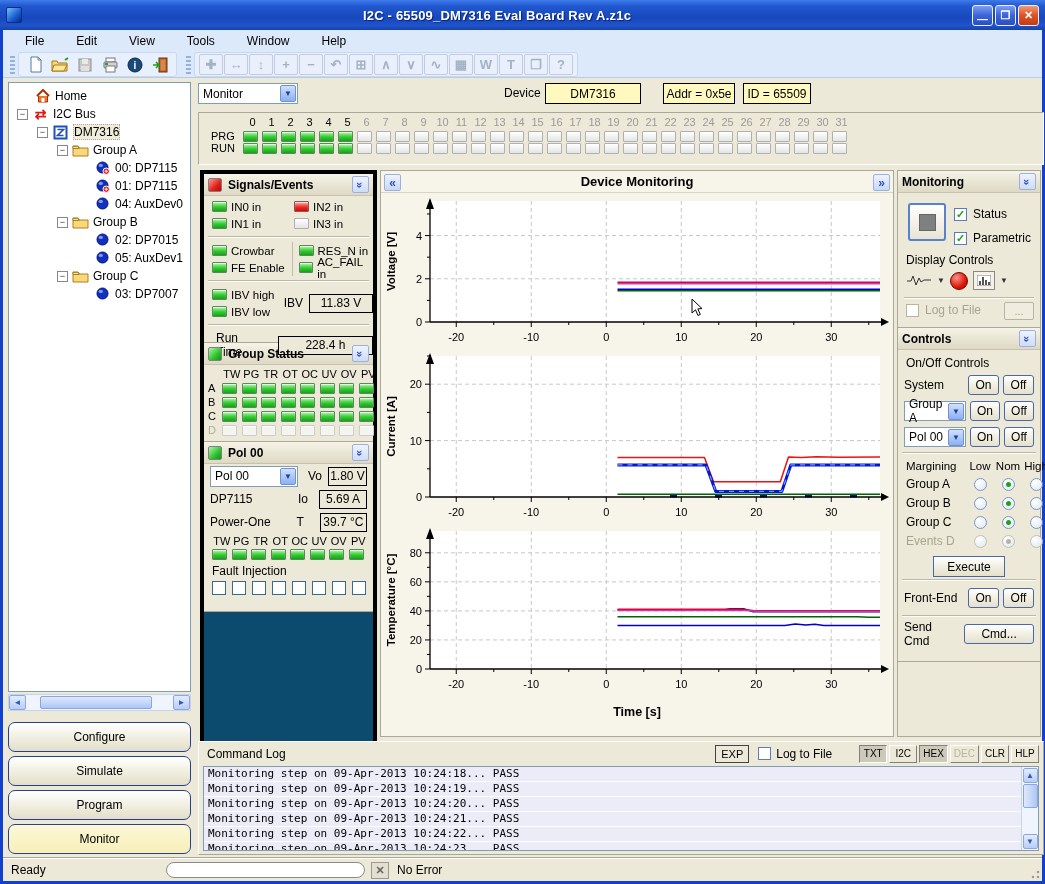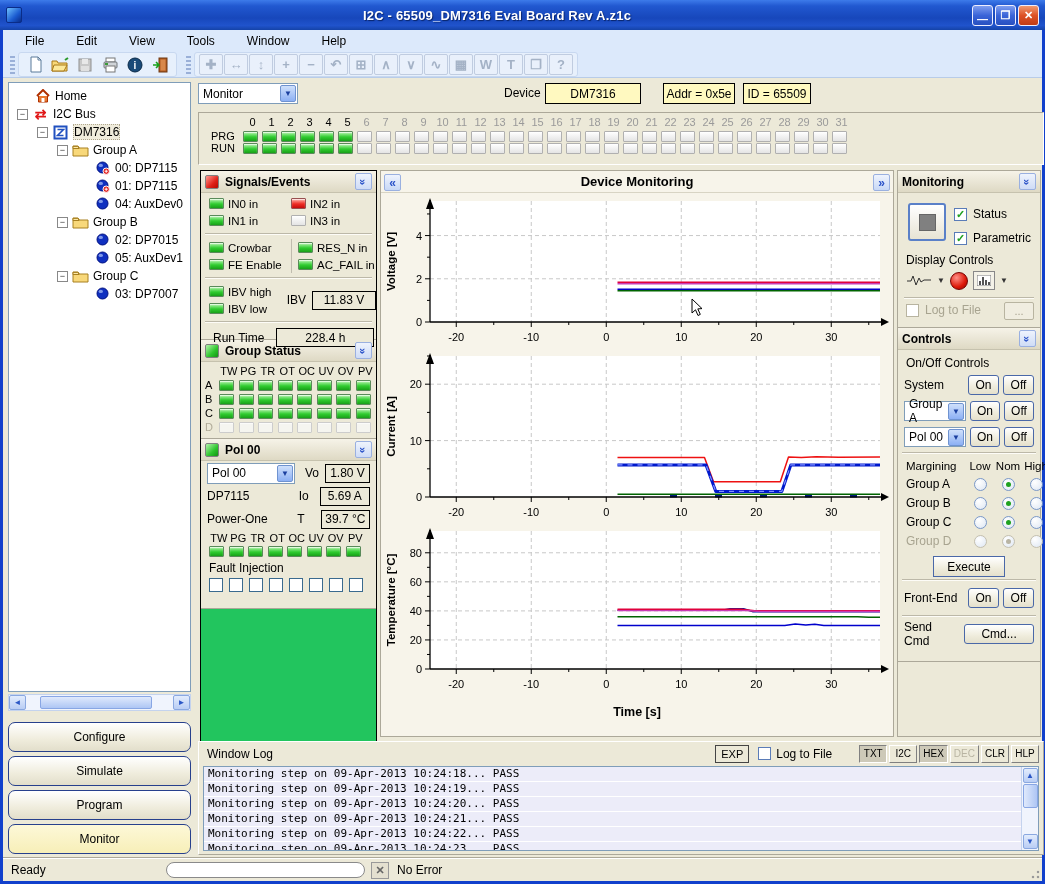--- a/index.html
+++ b/index.html
@@ -82,21 +82,21 @@
   .prowlbl { font-size:11px; }
   
   .led { width:15px; height:11px; border:1px solid #909090; border-radius:1px;
     box-shadow:inset 0 1px 1px rgba(255,255,255,.7); }
   .led.green { background:linear-gradient(180deg,#b8f5b0,#30cc30 55%,#18a018); border-color:#5a8a5a; }
   .led.red { background:linear-gradient(180deg,#ffb4ac,#ee2c24 55%,#c40c0c); border-color:#985050; }
   .led.off { background:linear-gradient(180deg,#ffffff,#e4e4e4); border-color:#b0b0b0; }
   .led.dis { background:#f5f5f0; border-color:#ccc; }
   
   .panelscol { position:absolute; top:170px; left:197px; width:177px; height:575px;
-    border:1px solid #000000; background:#22c55e; }
+    border:4px solid #000000; background:#0c4a6e; }
   .chartscol { position:absolute; top:170px; left:377px; width:514px; height:567px;
     border:1px solid #aca899; background:#f7f4ea; }
   .rightcol { position:absolute; top:170px; left:894px; width:144px; height:567px;
     border:1px solid #aca899; background:#ece9d8; }
   
   .panel { border-bottom:1px solid #aca899; background:#ece9d8; }
   .phead { height:22px; display:flex; align-items:center; gap:6px; padding:0 4px;
     background:linear-gradient(180deg,#f6f3e8,#ded9c4); border-bottom:1px solid #c6c2ae;
     font-weight:bold; font-size:12px; }
   .hled { width:14px; height:14px; border:1px solid #808080; border-radius:2px; }
@@ -1021,21 +1021,21 @@
           <span class="radio rad sel"></span>
           <span class="radio rad"></span>
           <span>Group B</span>
           <span class="radio rad"></span>
           <span class="radio rad sel"></span>
           <span class="radio rad"></span>
           <span>Group C</span>
           <span class="radio rad"></span>
           <span class="radio rad sel"></span>
           <span class="radio rad"></span>
-          <span class="graytext">Group D</span>
+          <span class="graytext">Events D</span>
           <span class="radio rad dis"></span>
           <span class="radio rad sel dis"></span>
           <span class="radio rad dis"></span>
         </div>
       <div class="execbtn">Execute</div>
       <div class="sep"></div>
       <div class="ctlrow" style="height:30px">
         <span style="width:62px">Front-End</span>
         <span class="obtn">On</span>
         <span class="obtn">Off</span>
@@ -1043,21 +1043,21 @@
       <div class="sep"></div>
       <div class="ctlrow" style="height:30px">
         <span style="width:58px">Send Cmd</span>
         <span class="cmdbtn">Cmd...</span>
       </div>
     </div>
   </div>
 
   <div class="logarea">
     <div class="loghead">
-      <span>Window Log</span>
+      <span>Command Log</span>
       <span class="logbtns">
         <span class="expbtn">EXP</span>
         <span class="cb"></span>
         <span style="margin:0 24px 0 2px">Log to File</span>
         <span id="logbtnrow" style="display:flex;gap:2px">
             <span class="lbtn pressed">TXT</span>
             <span class="lbtn">I2C</span>
             <span class="lbtn pressed">HEX</span>
             <span class="lbtn dis">DEC</span>
             <span class="lbtn">CLR</span>

